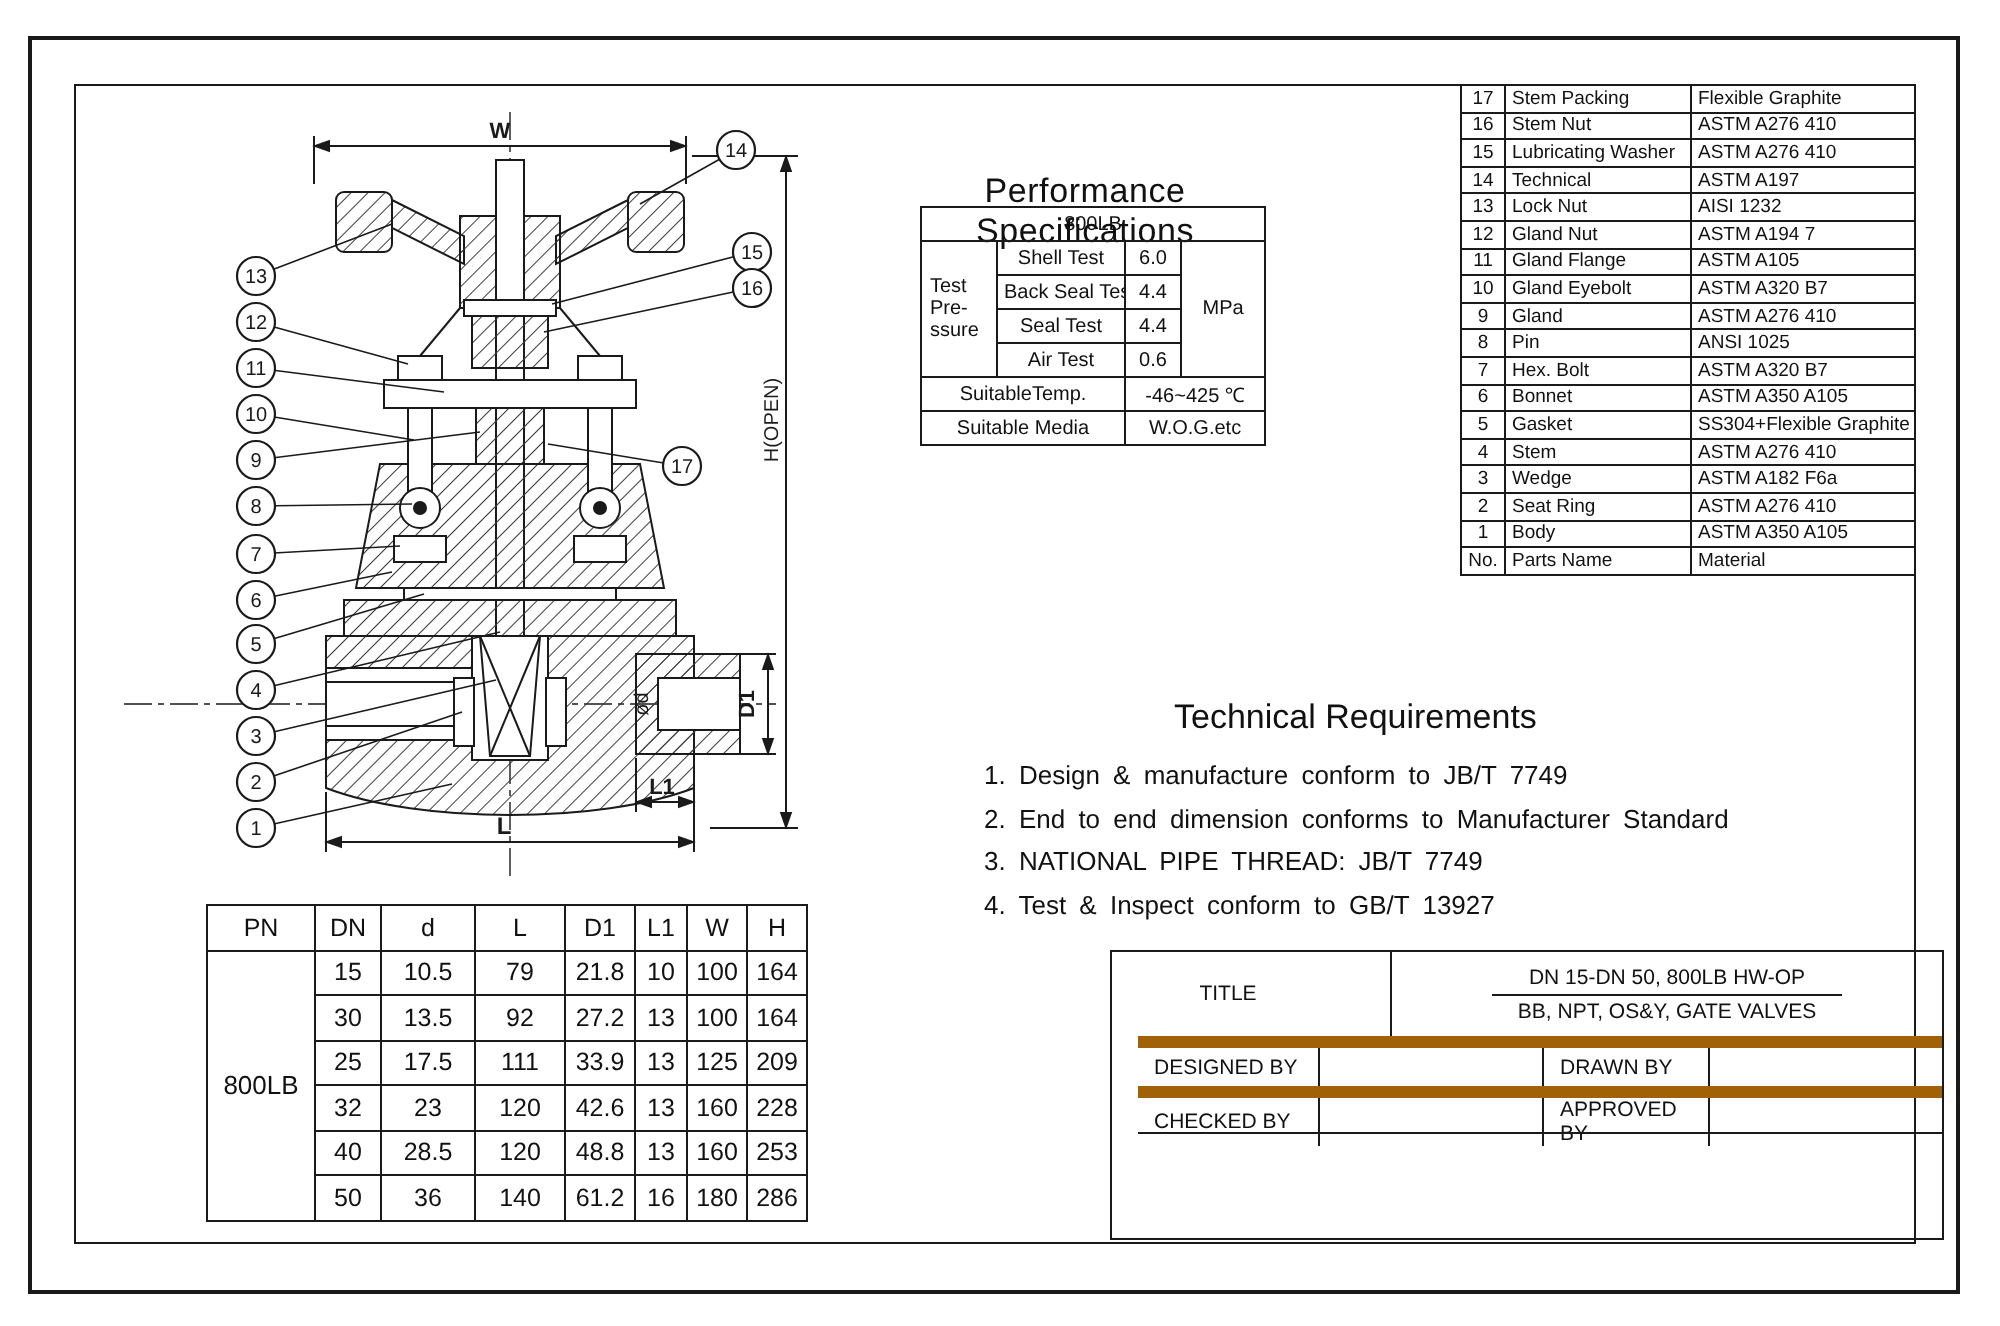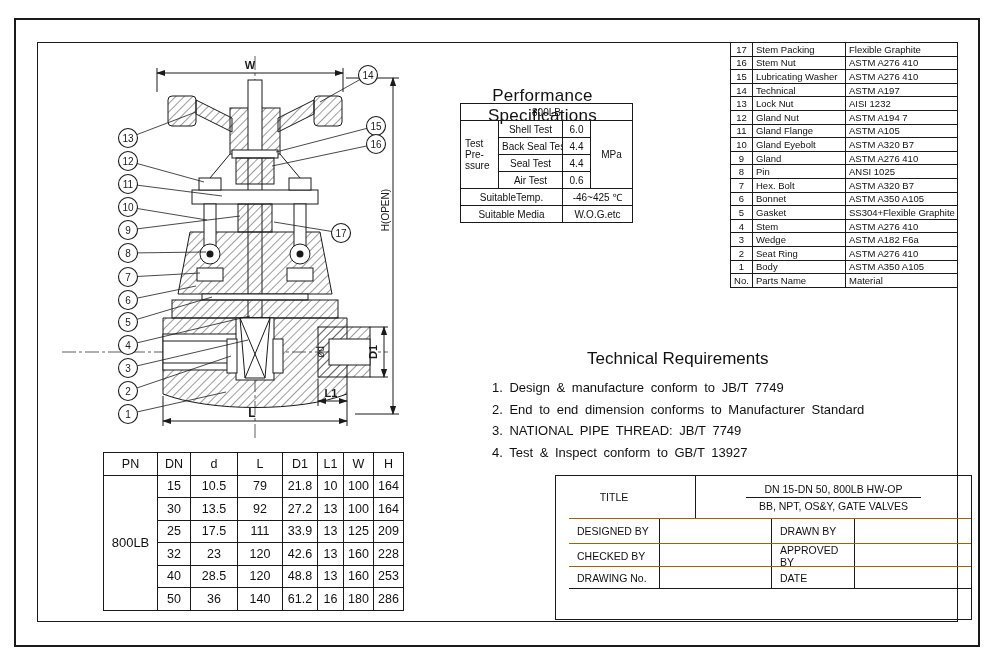--- a/index.html
+++ b/index.html
@@ -32,21 +32,21 @@
   
   .dims{left:103px;top:452px;width:300px;font-size:12.5px;border:1.5px solid #1a1a1a;}
   .dims td,.dims th{height:19.5px;text-align:center;}
   .dims .pn-cell{font-size:13px;}
 
   
   .tblock{left:555px;top:475px;width:402px;height:143px;border:1.5px solid #1a1a1a;
           display:grid;grid-template-rows:42px 25px 23px 22px 1fr;font-size:10.5px;padding-left:13px;}
   .tb-row{display:grid;}
   .tb-row.r1{grid-template-columns:90px 1fr;}
-  .tb-row.mid{grid-template-columns:90px 112px 83px 1fr;border-top:1px solid #a16207;}
+  .tb-row.mid{grid-template-columns:90px 112px 83px 1fr;border-top:6px solid #a16207;}
   .tb-row.r5{grid-template-columns:1fr;border-top:1px solid #1a1a1a;}
   .tb-cell{display:flex;align-items:center;padding-left:8px;}
   .tb-cell + .tb-cell{border-left:1px solid #1a1a1a;}
   .tb-title-label{justify-content:center;padding-left:0;}
   .tb-title-content{flex-direction:column;justify-content:center;padding-left:0;border-left:1px solid #1a1a1a;margin-left:36px;}
   .tb-line1{display:inline-block;border-bottom:1px solid #1a1a1a;padding:0 18px 2px;}
   .tb-line2{padding-top:2px;}
 
   
   .valve{left:55px;top:50px;}
@@ -464,22 +464,16 @@
     <div class="tb-cell"></div>
     <div class="tb-cell">DRAWN BY</div>
     <div class="tb-cell"></div>
   </div>
   <div class="tb-row mid">
     <div class="tb-cell">CHECKED  BY</div>
     <div class="tb-cell"></div>
     <div class="tb-cell">APPROVED BY</div>
     <div class="tb-cell"></div>
   </div>
-  <div class="tb-row mid">
-    <div class="tb-cell">DRAWING No.</div>
-    <div class="tb-cell"></div>
-    <div class="tb-cell">DATE</div>
-    <div class="tb-cell"></div>
-  </div>
   <div class="tb-row r5">
     <div class="tb-cell"></div>
   </div>
 </div>
 
 </body></html>

